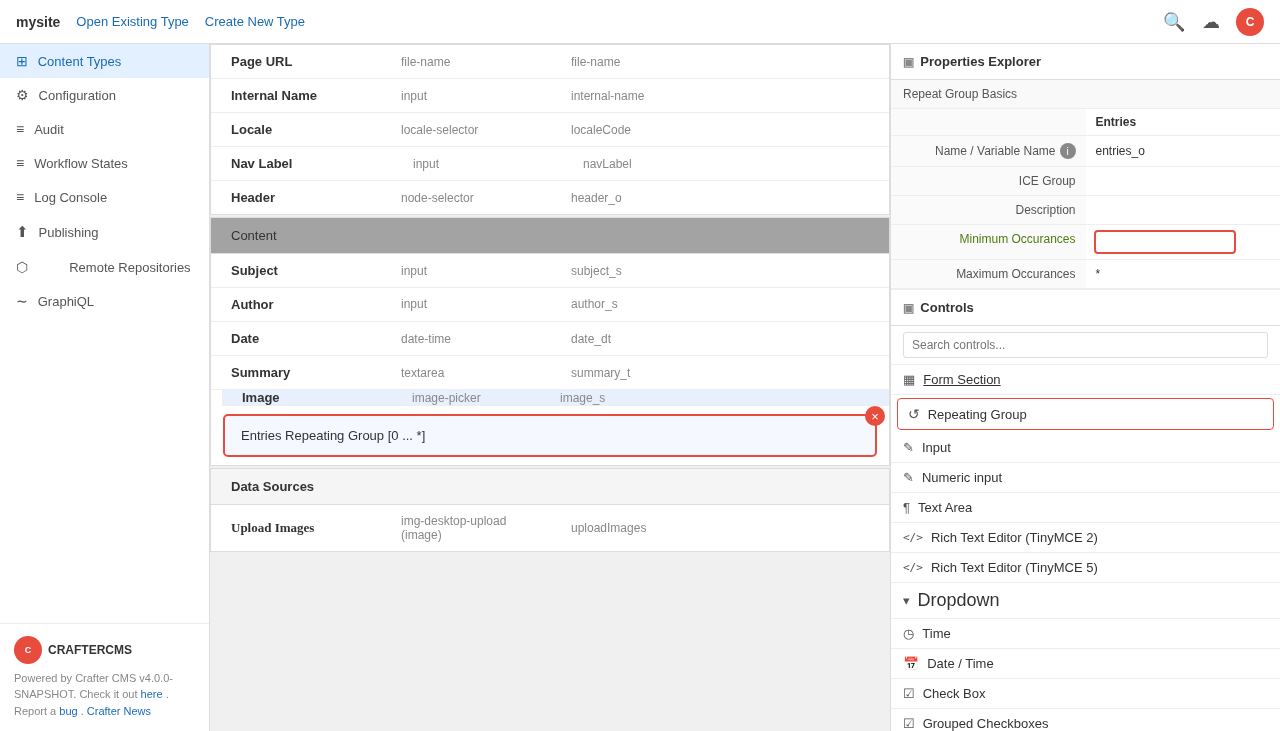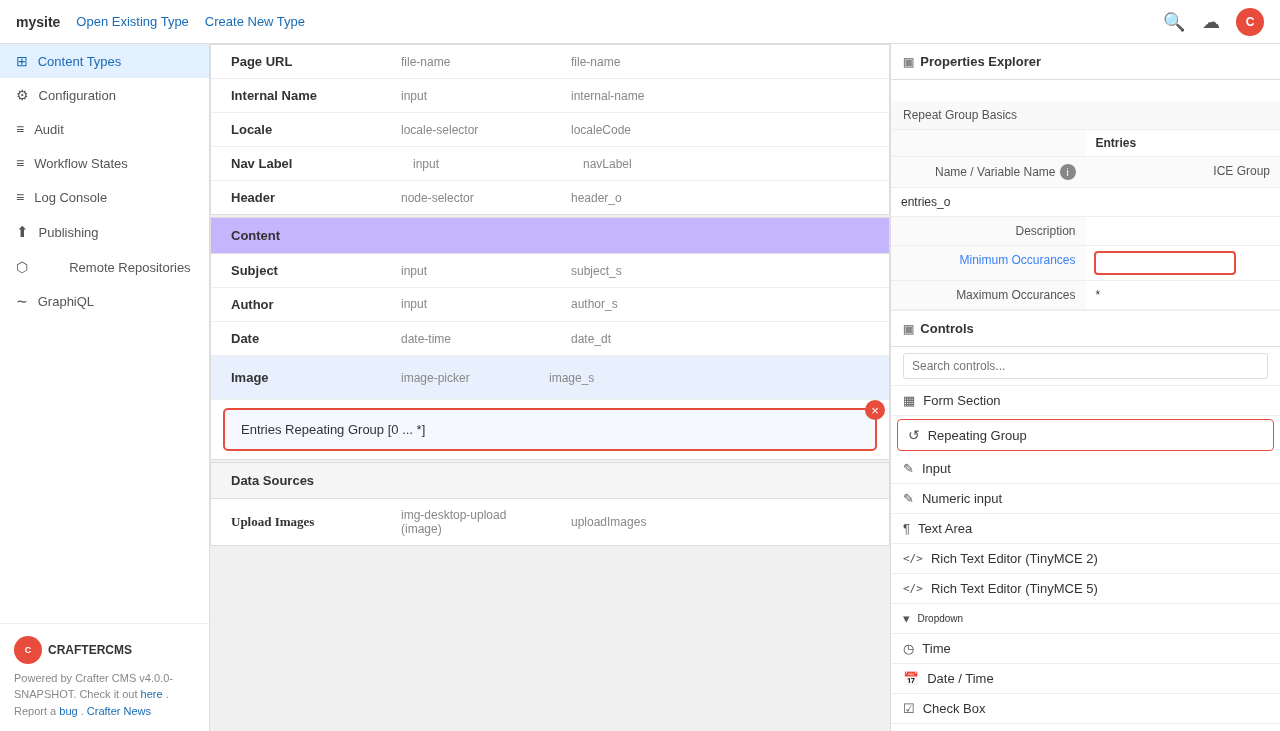--- a/index.html
+++ b/index.html
@@ -97,39 +97,44 @@
         <span style="color:#888;font-size:12px;">navLabel</span>
       </div>
       <div style="display:flex;align-items:center;padding:9px 20px;">
         <span style="width:170px;font-weight:600;font-size:13px;">Header</span>
         <span style="width:170px;color:#888;font-size:12px;">node-selector</span>
         <span style="color:#888;font-size:12px;">header_o</span>
       </div>
     </div>
 
     <div style="background:#fff;border:1px solid #ddd;margin-bottom:2px;">
-      <div style="background:#c4b5fd;padding:10px 20px;font-weight:700;font-size:13px;border-bottom:1px solid #ddd;">
+      <div style="background:#a3a3a3;padding:10px 20px;font-weight:400;font-size:13px;border-bottom:1px solid #ddd;">
         <span>Content</span>
       </div>
       <div style="display:flex;align-items:center;padding:9px 20px;border-bottom:1px solid #eee;">
         <span style="width:170px;font-weight:600;font-size:13px;">Subject</span>
         <span style="width:170px;color:#888;font-size:12px;">input</span>
         <span style="color:#888;font-size:12px;">subject_s</span>
       </div>
       <div style="display:flex;padding:9px 20px;border-bottom:1px solid #eee;">
         <span style="width:170px;font-weight:600;font-size:13px;">Author</span>
         <span style="width:170px;color:#888;font-size:12px;">input</span>
         <span style="color:#888;font-size:12px;">author_s</span>
       </div>
       <div style="display:flex;align-items:center;padding:9px 20px;border-bottom:1px solid #eee;">
         <span style="width:170px;font-weight:600;font-size:13px;">Date</span>
         <span style="width:170px;color:#888;font-size:12px;">date-time</span>
         <span style="color:#888;font-size:12px;">date_dt</span>
       </div>
-      <div style="display:flex;align-items:center;padding:14px 20px;border-bottom:1px solid #eee;background:#e8f0fe;">
+      <div style="display:flex;align-items:center;padding:9px 20px;border-bottom:1px solid #eee;">
+        <span style="width:170px;font-weight:600;font-size:13px;">Summary</span>
+        <span style="width:170px;color:#888;font-size:12px;">textarea</span>
+        <span style="color:#888;font-size:12px;">summary_t</span>
+      </div>
+      <div style="display:flex;align-items:center;padding:0 20px;border-bottom:1px solid #eee;background:#e8f0fe;margin-left:11px;">
         <span style="width:170px;font-weight:600;font-size:13px;">Image</span>
         <span style="width:148px;color:#888;font-size:12px;">image-picker</span>
         <span style="color:#888;font-size:12px;">image_s</span>
       </div>
 
       <div style="padding:8px 12px;position:relative;">
         <div style="background:#f5f8ff;border:2px solid #e84c3d;border-radius:5px;padding:12px 16px;display:flex;align-items:center;position:relative;">
           <span style="font-size:13px;color:#333;">Entries Repeating Group [0 ... *]</span>
           <div style="position:absolute;right:-10px;top:-10px;width:20px;height:20px;background:#e84c3d;border-radius:50%;color:white;display:flex;align-items:center;justify-content:center;font-size:13px;cursor:pointer;line-height:1;">×</div>
         </div>
@@ -149,62 +154,62 @@
 
   </div>
 
   <div style="width:390px;background:#fff;border-left:1px solid #ddd;overflow-y:auto;flex-shrink:0;">
 
     <div style="display:flex;align-items:center;padding:10px 12px;border-bottom:1px solid #ddd;font-weight:600;font-size:13px;gap:6px;">
       <span style="color:#888;font-size:12px;cursor:pointer;">▣</span>
       <span>Properties Explorer</span>
     </div>
 
-    <div style="padding:7px 12px;font-size:12px;color:#555;background:#f9f9f9;border-bottom:1px solid #eee;margin-top:21px;">Repeat Group Basics</div>
+    <div style="padding:7px 12px;font-size:12px;color:#555;background:#f9f9f9;border-bottom:1px solid #eee;">Repeat Group Basics</div>
 
     <div style="display:grid;grid-template-columns:1fr 1fr;border-bottom:1px solid #eee;">
 
       <div style="padding:6px 10px;border-bottom:1px solid #eee;background:#fafafa;"></div>
       <div style="padding:6px 10px;border-bottom:1px solid #eee;font-size:12px;font-weight:600;">Entries</div>
 
       <div style="text-align:right;padding:7px 10px;font-size:12px;color:#555;border-bottom:1px solid #eee;background:#fafafa;display:flex;align-items:center;justify-content:flex-end;gap:4px;">
         <span>Name / Variable Name</span>
         <div style="width:16px;height:16px;background:#888;border-radius:50%;color:white;font-size:10px;display:flex;align-items:center;justify-content:center;cursor:pointer;flex-shrink:0;">i</div>
       </div>
-      <div style="text-align:right;padding:7px 10px;font-size:12px;color:#555;border-bottom:1px solid #eee;background:#fafafa;">ICE Group</div>
-
       <div style="padding:7px 10px;font-size:12px;border-bottom:1px solid #eee;display:flex;align-items:center;">
         <span>entries_o</span>
       </div>
+
+      <div style="text-align:right;padding:7px 10px;font-size:12px;color:#555;border-bottom:1px solid #eee;background:#fafafa;">ICE Group</div>
       <div style="padding:7px 10px;font-size:12px;border-bottom:1px solid #eee;"></div>
 
       <div style="text-align:right;padding:7px 10px;font-size:12px;color:#555;border-bottom:1px solid #eee;background:#fafafa;">Description</div>
       <div style="padding:7px 10px;font-size:12px;border-bottom:1px solid #eee;"></div>
 
-      <div style="text-align:right;padding:7px 10px;font-size:12px;color:#3b82f6;border-bottom:1px solid #eee;background:#fafafa;">Minimum Occurances</div>
+      <div style="text-align:right;padding:7px 10px;font-size:12px;color:#4d7c0f;border-bottom:1px solid #eee;background:#fafafa;">Minimum Occurances</div>
       <div style="padding:5px 8px;font-size:12px;border-bottom:1px solid #eee;">
         <input style="width: 80%; border: 2px solid rgb(232, 76, 61); border-radius: 4px; padding: 3px 6px; font-size: 12px;">
       </div>
 
       <div style="text-align:right;padding:7px 10px;font-size:12px;color:#555;border-bottom:1px solid #eee;background:#fafafa;">Maximum Occurances</div>
       <div style="padding:7px 10px;font-size:12px;border-bottom:1px solid #eee;">*</div>
     </div>
 
     <div style="display:flex;align-items:center;padding:10px 12px;border-bottom:1px solid #ddd;font-weight:600;font-size:13px;gap:6px;">
       <span style="color:#888;font-size:12px;cursor:pointer;">▣</span>
       <span>Controls</span>
     </div>
 
     <div style="padding:6px 12px;border-bottom:1px solid #eee;">
       <input style="width: 100%; border: 1px solid rgb(221, 221, 221); border-radius: 3px; padding: 5px 8px; font-size: 12px; color: #ec4899;" placeholder="Search controls...">
     </div>
 
     <div style="display:flex;align-items:center;padding:7px 12px;border-bottom:1px solid #eee;cursor:pointer;gap:8px;">
       <span style="font-size:13px;color:#555;">▦</span>
-      <span style="font-size:13px;">Form Section</span>
+      <span style="font-size:13px;text-decoration:underline;">Form Section</span>
     </div>
 
     <div style="display:flex;align-items:center;padding:7px 10px;border:1.5px solid #e84c3d;border-radius:4px;margin:3px 6px;cursor:pointer;gap:8px;background:#fff;">
       <span style="font-size:14px;color:#555;">↺</span>
       <span style="font-size:13px;">Repeating Group</span>
     </div>
 
     <div style="display:flex;align-items:center;padding:7px 12px;border-bottom:1px solid #eee;cursor:pointer;gap:8px;">
       <span style="font-size:13px;color:#555;">✎</span>
       <span style="font-size:13px;">Input</span>
@@ -220,21 +225,21 @@
     <div style="display:flex;align-items:center;padding:7px 12px;border-bottom:1px solid #eee;cursor:pointer;gap:8px;">
       <span style="font-size:11px;color:#555;font-family:monospace;">&lt;/&gt;</span>
       <span style="font-size:13px;">Rich Text Editor (TinyMCE 2)</span>
     </div>
     <div style="display:flex;align-items:center;padding:7px 12px;border-bottom:1px solid #eee;cursor:pointer;gap:8px;">
       <span style="font-size:11px;color:#555;font-family:monospace;">&lt;/&gt;</span>
       <span style="font-size:13px;">Rich Text Editor (TinyMCE 5)</span>
     </div>
     <div style="display:flex;align-items:center;padding:7px 12px;border-bottom:1px solid #eee;cursor:pointer;gap:8px;">
       <span style="font-size:13px;color:#555;">▾</span>
-      <span style="font-size:10px;">Dropdown</span>
+      <span style="font-size:18px;">Dropdown</span>
     </div>
     <div style="display:flex;align-items:center;padding:7px 12px;border-bottom:1px solid #eee;cursor:pointer;gap:8px;">
       <span style="font-size:13px;color:#555;">◷</span>
       <span style="font-size:13px;">Time</span>
     </div>
     <div style="display:flex;align-items:center;padding:7px 12px;border-bottom:1px solid #eee;cursor:pointer;gap:8px;">
       <span style="font-size:13px;color:#555;">📅</span>
       <span style="font-size:13px;">Date / Time</span>
     </div>
     <div style="display:flex;align-items:center;padding:7px 12px;border-bottom:1px solid #eee;cursor:pointer;gap:8px;">

